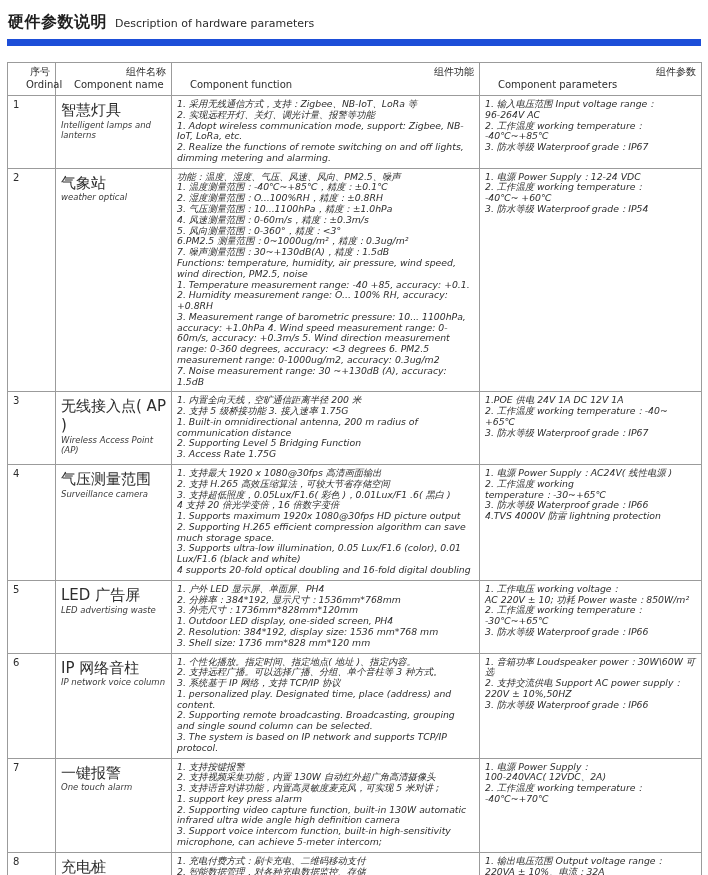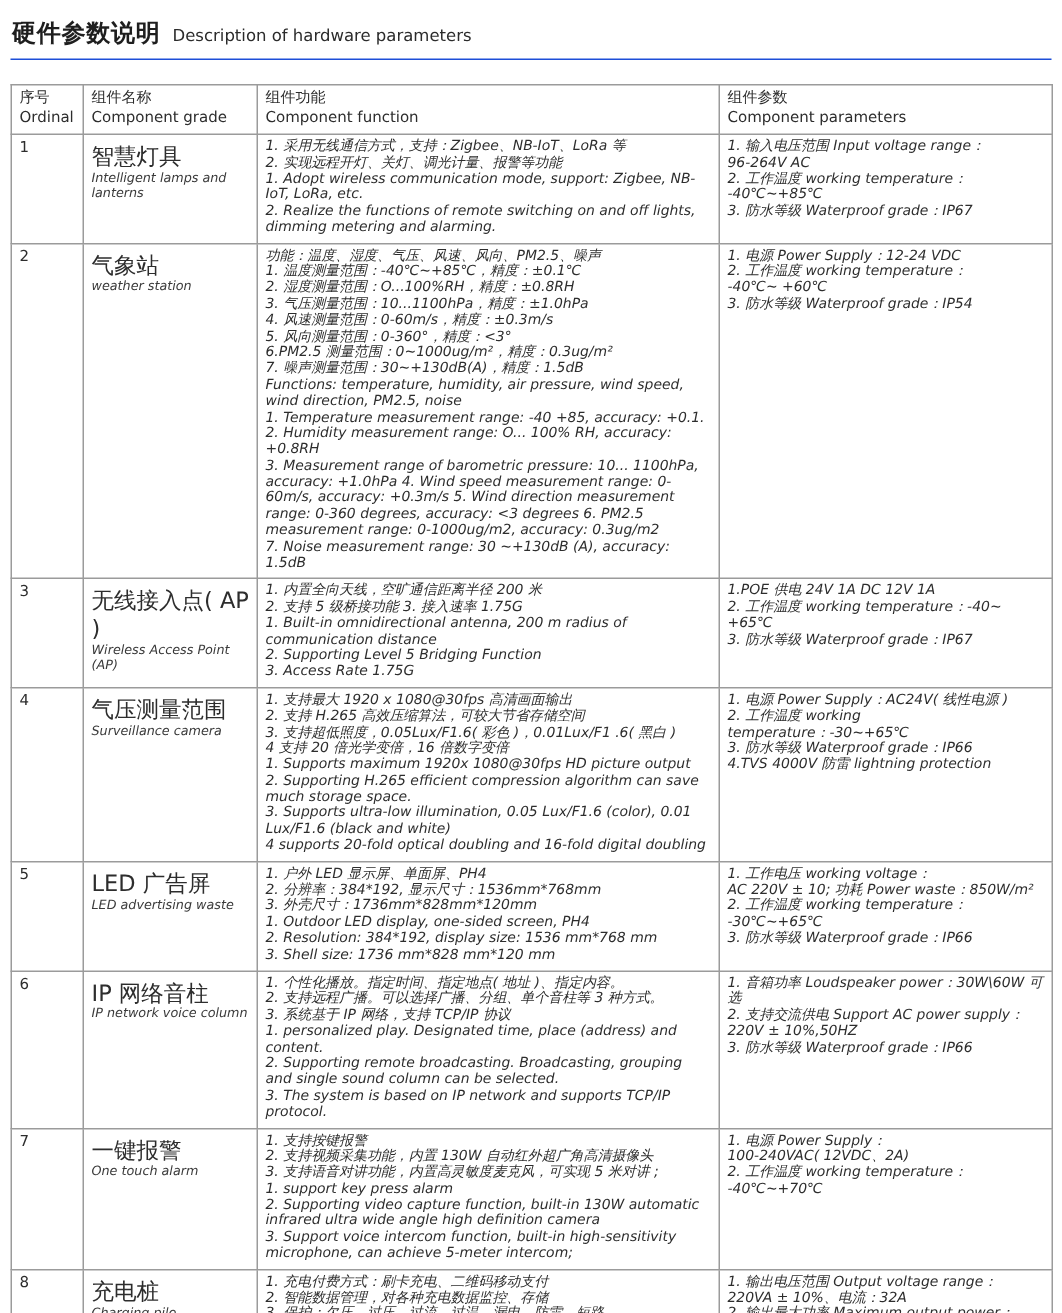--- a/index.html
+++ b/index.html
@@ -17,21 +17,21 @@
     width: 708px;
     min-height: 875px;
     box-sizing: border-box;
     padding: 8px 7px 4px 7px;
   }
   .title-bar {
     display: flex;
     align-items: baseline;
     gap: 8px;
     padding: 4px 0 6px 1px;
-    border-bottom: 1px solid #1d4ed8;
+    border-bottom: 7px solid #1d4ed8;
   }
   .title-zh {
     font-size: 16px;
     font-weight: bold;
     letter-spacing: 0.5px;
     color: #1e1e1e;
   }
   .title-en {
     font-size: 11px;
     color: #2b2b2b;
@@ -47,22 +47,22 @@
     vertical-align: top;
     padding: 3px 5px 4px 5px;
     font-weight: normal;
     text-align: left;
     box-sizing: border-box;
   }
   col.w-ord   { width: 48px; }
   col.w-name  { width: 116px; }
   col.w-func  { width: 308px; }
   col.w-param { width: 222px; }
-  .hdr .zh { font-size: 10px; line-height: 1.25; }
-  .hdr .en { font-size: 10px; line-height: 1.25; }
+  .hdr .zh { font-size: 10px; line-height: 1.25; text-align: right; }
+  .hdr .en { font-size: 10px; line-height: 1.25; margin-left: 13px; }
   td.c-ord {
     text-align: center;
     font-size: 10px;
     padding-top: 5px;
   }
   td.c-name .zh {
     font-size: 15px;
     line-height: 1.25;
     padding-top: 2px;
   }
@@ -98,21 +98,21 @@
         <col class="w-param">
     </colgroup>
     <tbody>
         <tr class="hdr" style="height:28px">
       <th>
         <div class="zh">序号</div>
         <div class="en">Ordinal</div>
       </th>
       <th>
         <div class="zh">组件名称</div>
-        <div class="en">Component grade</div>
+        <div class="en">Component name</div>
       </th>
       <th>
         <div class="zh">组件功能</div>
         <div class="en">Component function</div>
       </th>
       <th>
         <div class="zh">组件参数</div>
         <div class="en">Component parameters</div>
       </th>
     </tr>
@@ -131,21 +131,21 @@
 96-264V AC
 2. 工作温度 working temperature：
 -40℃~+85℃
 3. 防水等级 Waterproof grade：IP67</td>
     </tr>
 
     <tr style="height:181px">
       <td class="c-ord">2</td>
       <td class="c-name">
         <div class="zh">气象站</div>
-        <div class="en">weather station</div>
+        <div class="en">weather optical</div>
       </td>
       <td class="c-func">功能：温度、湿度、气压、风速、风向、PM2.5、噪声
 1. 温度测量范围：-40℃~+85℃，精度：±0.1℃
 2. 湿度测量范围：O...100%RH，精度：±0.8RH
 3. 气压测量范围：10...1100hPa，精度：±1.0hPa
 4. 风速测量范围：0-60m/s，精度：±0.3m/s
 5. 风向测量范围：0-360°，精度：&lt;3°
 6.PM2.5 测量范围：0~1000ug/m²，精度：0.3ug/m²
 7. 噪声测量范围：30~+130dB(A)，精度：1.5dB
 Functions: temperature, humidity, air pressure, wind speed, wind direction, PM2.5, noise

